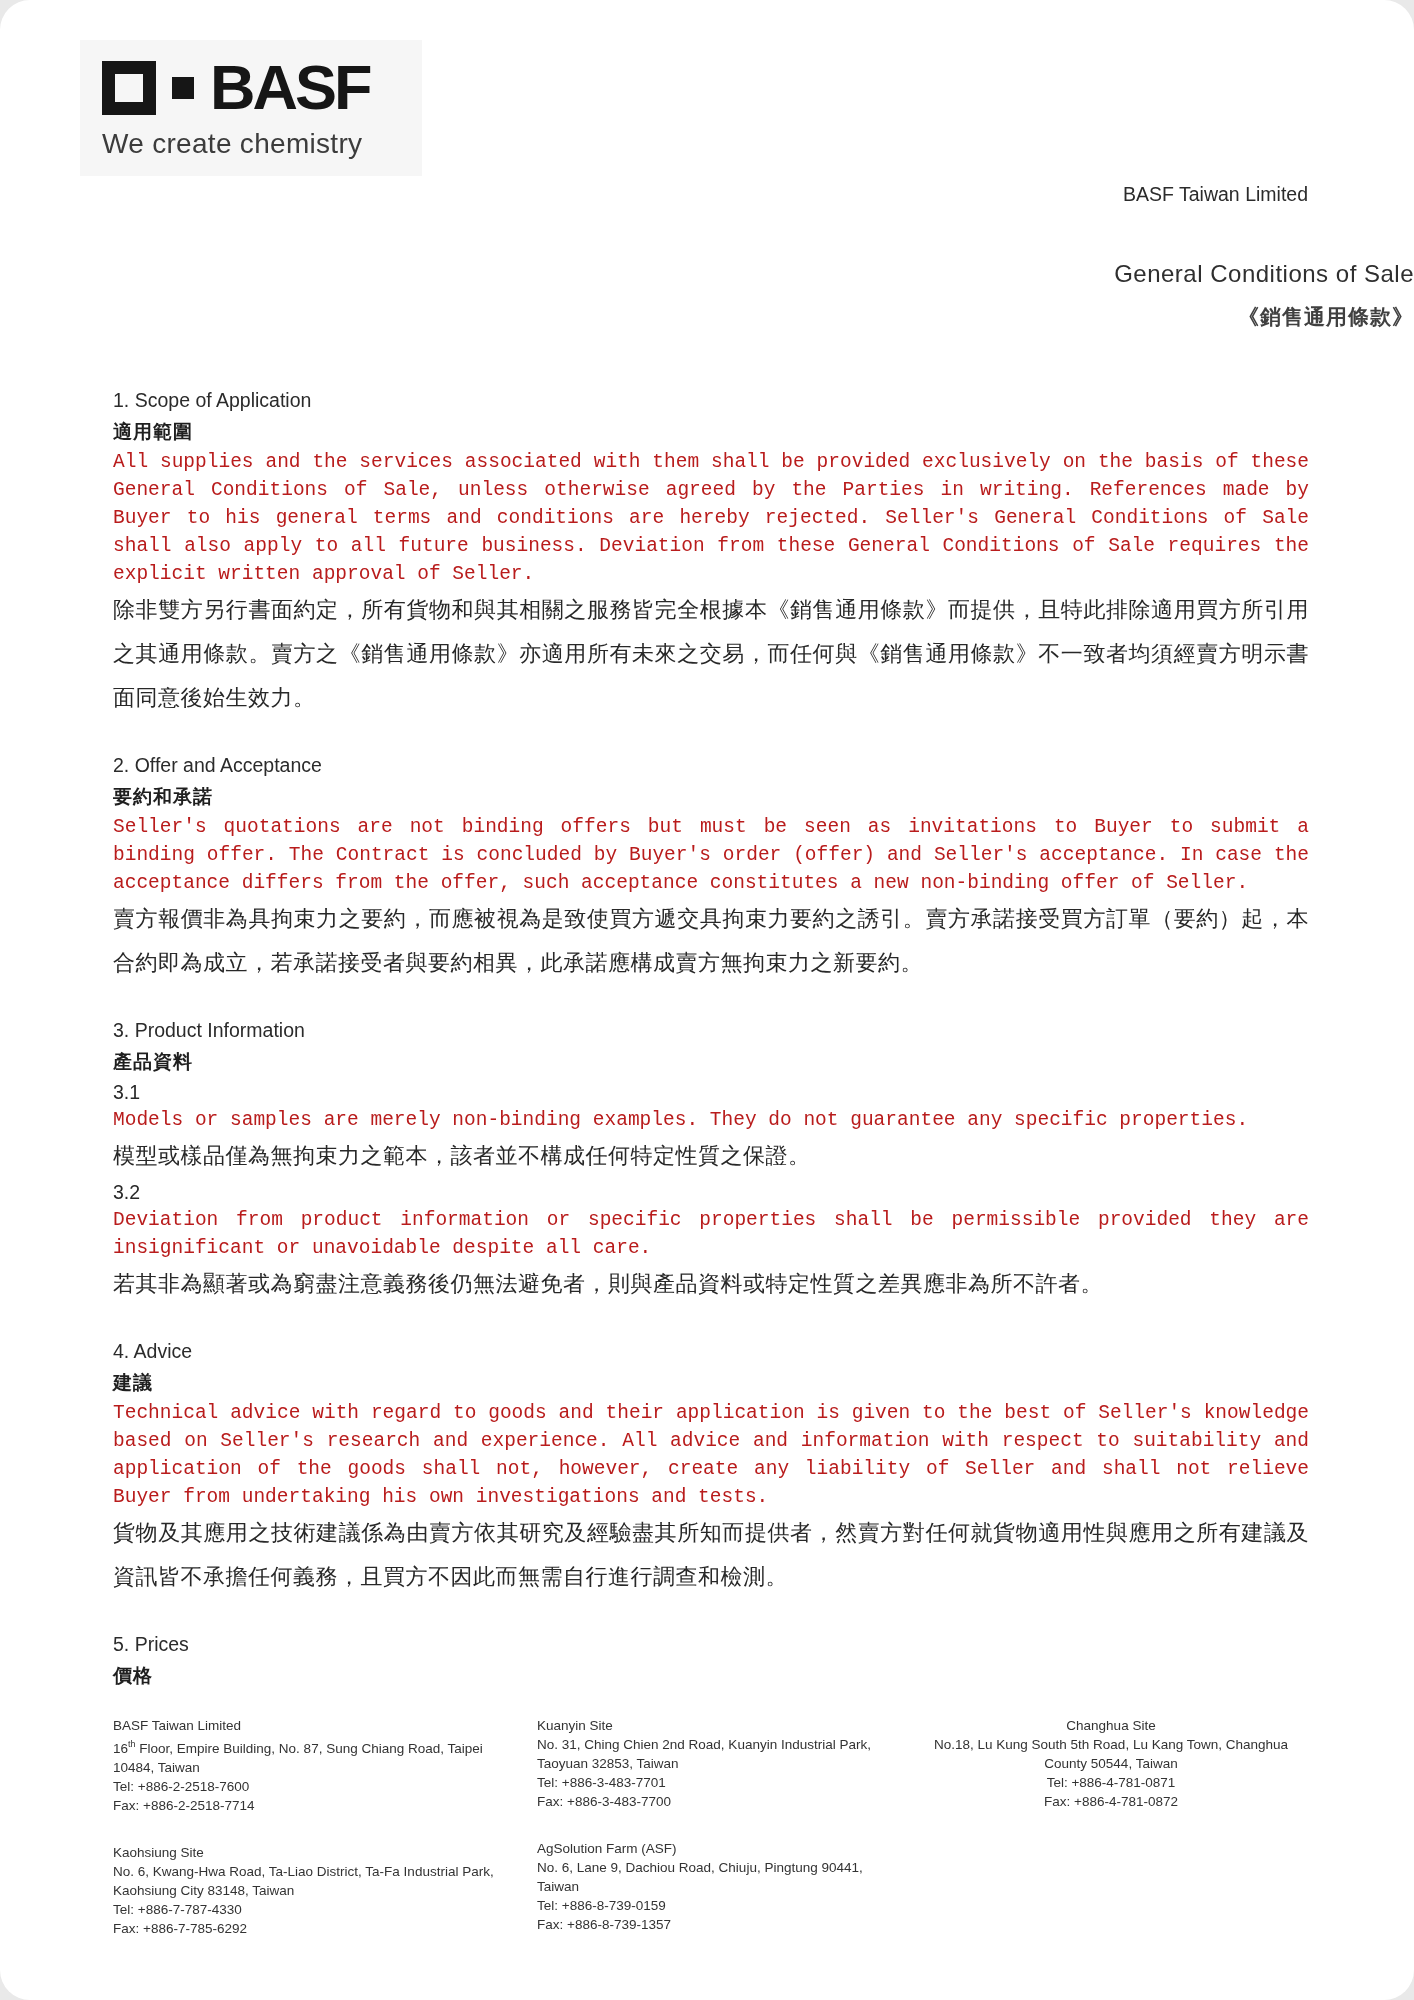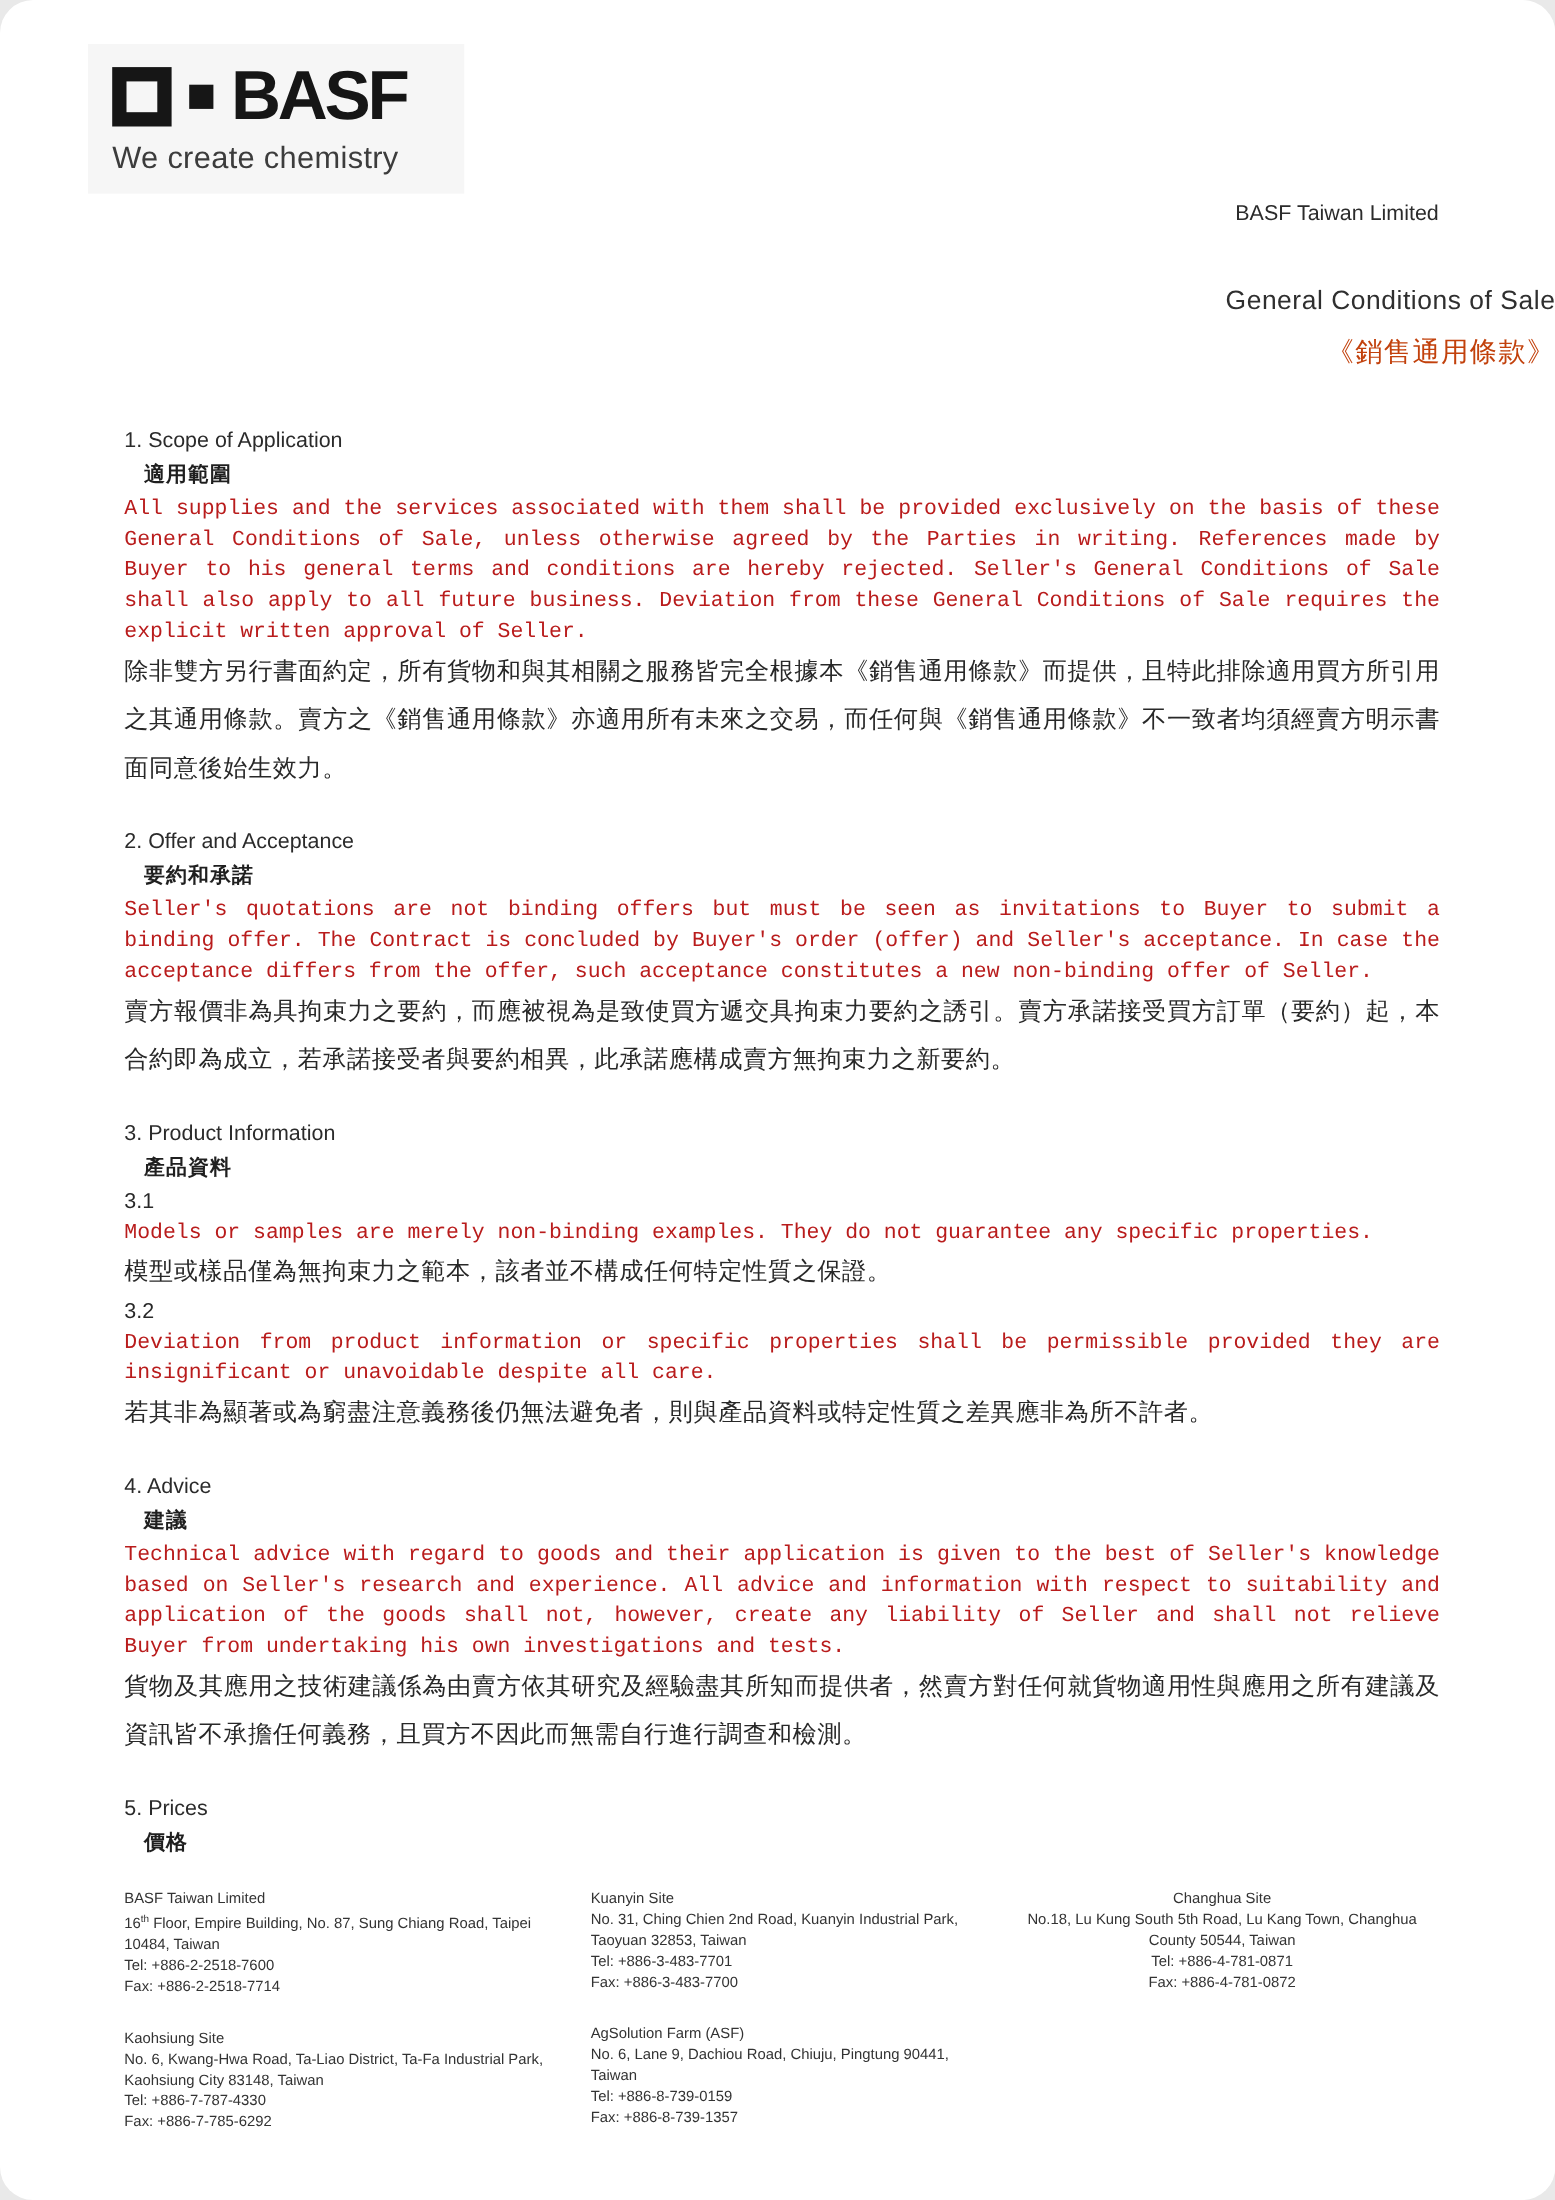--- a/index.html
+++ b/index.html
@@ -20,26 +20,26 @@
   }
   .logo-row{display:flex;align-items:center;}
   .sq-outline{width:28px;height:28px;border:13px solid #161616;display:inline-block;}
   .sq-solid{width:22px;height:22px;background:#161616;display:inline-block;margin-left:16px;}
   .brand{font-size:63px;font-weight:800;letter-spacing:-3px;color:#161616;line-height:1;margin-left:16px;}
   .tagline{font-size:28px;color:#3c3c3c;margin-top:9px;letter-spacing:0.3px;}
   
   .company-name{position:absolute;top:183px;right:106px;font-size:19.5px;color:#2b2b2b;}
   .title-block{position:absolute;top:260px;left:0;width:100%;text-align:right;}
   .title-en{font-size:24px;color:#2f2f2f;letter-spacing:0.5px;}
-  .title-zh{font-size:25px;font-weight:normal;color:#c2410c;margin-top:15px;letter-spacing:1px;}
+  .title-zh{font-size:21px;font-weight:bold;color:#404040;margin-top:15px;letter-spacing:1px;}
   
   .content{position:absolute;left:113px;top:385px;width:1196px;}
   .section{margin-bottom:30px;}
   .h-en{font-size:19.5px;line-height:31px;color:#2b2b2b;}
-  .h-zh{font-size:19px;line-height:32px;font-weight:bold;color:#1f1f1f;letter-spacing:1px;margin-left:18px;}
+  .h-zh{font-size:19px;line-height:32px;font-weight:bold;color:#1f1f1f;letter-spacing:1px;}
   .p-en{font-size:19.5px;line-height:28px;text-align:justify;color:#b91c1c;font-family:Liberation Mono, monospace;}
   .p-num{font-size:19.5px;line-height:28px;color:#282828;}
   .p-zh{font-size:22px;line-height:44px;text-align:justify;color:#282828;letter-spacing:0.5px;}
   
   .footer{position:absolute;left:113px;top:1716px;width:1220px;display:flex;}
   .f-col{box-sizing:border-box;padding-right:28px;}
   .f-col-0{width:424px;}
   .f-col-1{width:380px;}
   .f-col-2{flex:1;text-align:center;}
   .f-block{margin-bottom:28px;}

